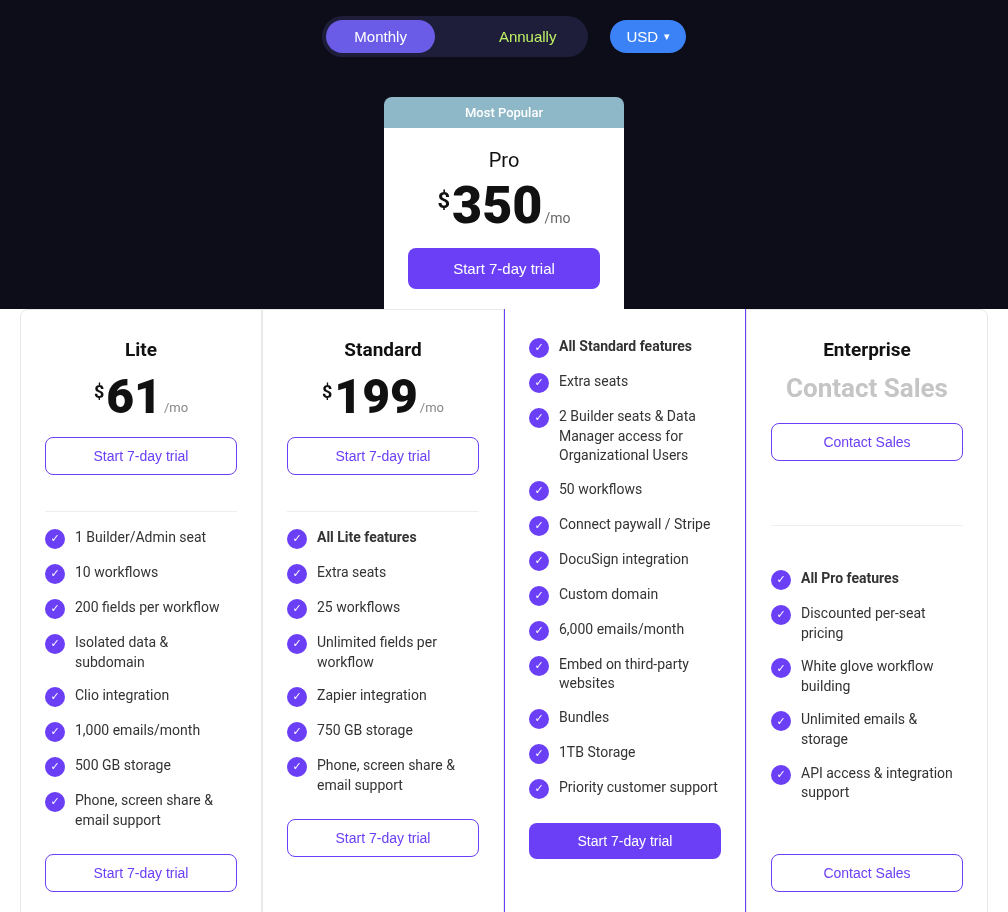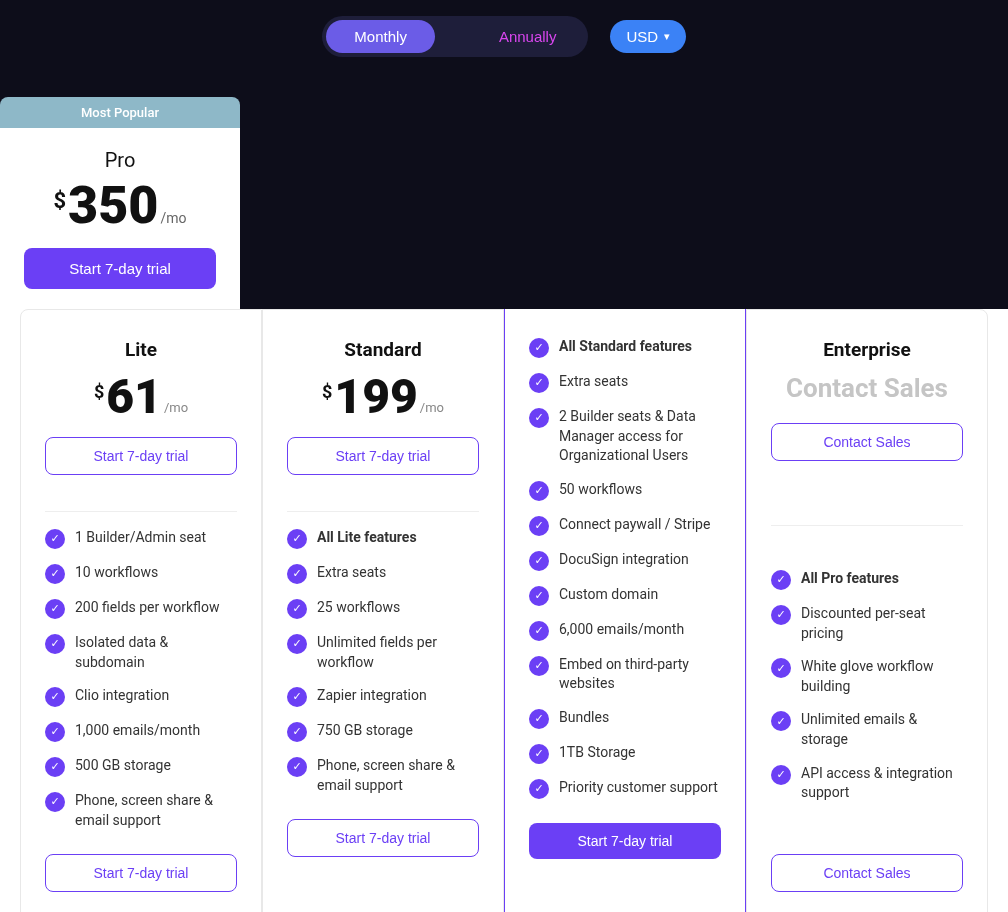--- a/index.html
+++ b/index.html
@@ -34,21 +34,21 @@
       transition: all 0.2s;
     }
 
     .toggle-btn.active {
       background: #6b5ce7;
       color: #fff;
     }
 
     .toggle-btn.inactive {
       background: transparent;
-      color: #d946ef;
+      color: #bef264;
       margin-left: 36px;
     }
 
     .currency-selector {
       display: flex;
       align-items: center;
       background: #3b82f6;
       color: #fff;
       border: none;
       border-radius: 20px;
@@ -60,20 +60,21 @@
     }
 
     .currency-selector .chevron {
       font-size: 11px;
     }
 
     
     .hero-section {
       background: #0d0d1a;
       display: flex;
+      justify-content: center;
       padding-top: 20px;
       padding-bottom: 0;
     }
 
     .pro-card-hero {
       background: #fff;
       border-radius: 12px 12px 0 0;
       width: 240px;
       overflow: visible;
       position: relative;

